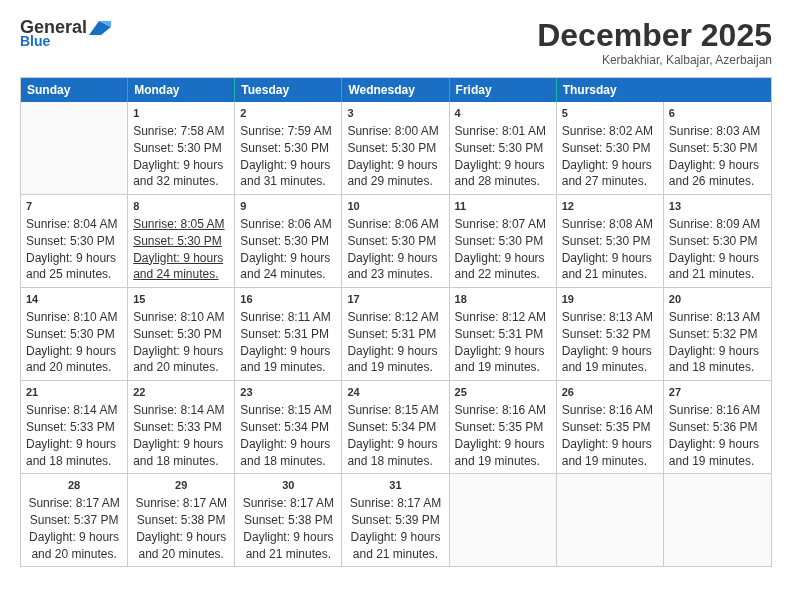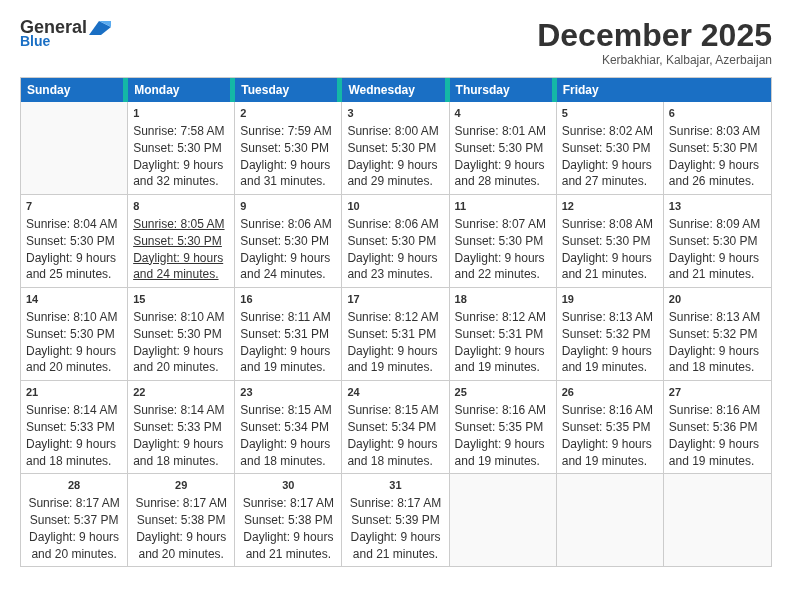--- a/index.html
+++ b/index.html
@@ -67,21 +67,21 @@
       display: grid;
       grid-template-columns: repeat(7, 1fr);
       background: #1a6fc4;
     }
     .cal-header-cell {
       color: #fff;
       font-size: 12px;
       font-weight: bold;
       padding: 5px 6px;
       text-align: left;
-      border-right: 5px solid #14b8a6;
+      border-right: 1px solid #14b8a6;
     }
     .cal-header-cell:last-child { border-right: none; }
     .cal-body {
       flex: 1;
       display: flex;
       flex-direction: column;
     }
     .cal-week {
       display: grid;
       grid-template-columns: repeat(7, 1fr);
@@ -133,22 +133,22 @@
       <p>Kerbakhiar, Kalbajar, Azerbaijan</p>
     </div>
   </div>
 
   <div class="calendar">
     <div class="cal-header">
     <div class="cal-header-cell">Sunday</div>
         <div class="cal-header-cell">Monday</div>
         <div class="cal-header-cell">Tuesday</div>
         <div class="cal-header-cell">Wednesday</div>
+        <div class="cal-header-cell">Friday</div>
         <div class="cal-header-cell">Thursday</div>
-        <div class="cal-header-cell">Friday</div>
       </div>
     <div class="cal-body">
     <div class="cal-week">
           <div class="cal-cell empty"></div>
           <div class="cal-cell">
             <span class="day-num">1</span>
             <div class="day-info" style="white-space: pre-line;">Sunrise: 7:58 AM
 Sunset: 5:30 PM
 Daylight: 9 hours
 and 32 minutes.</div>

